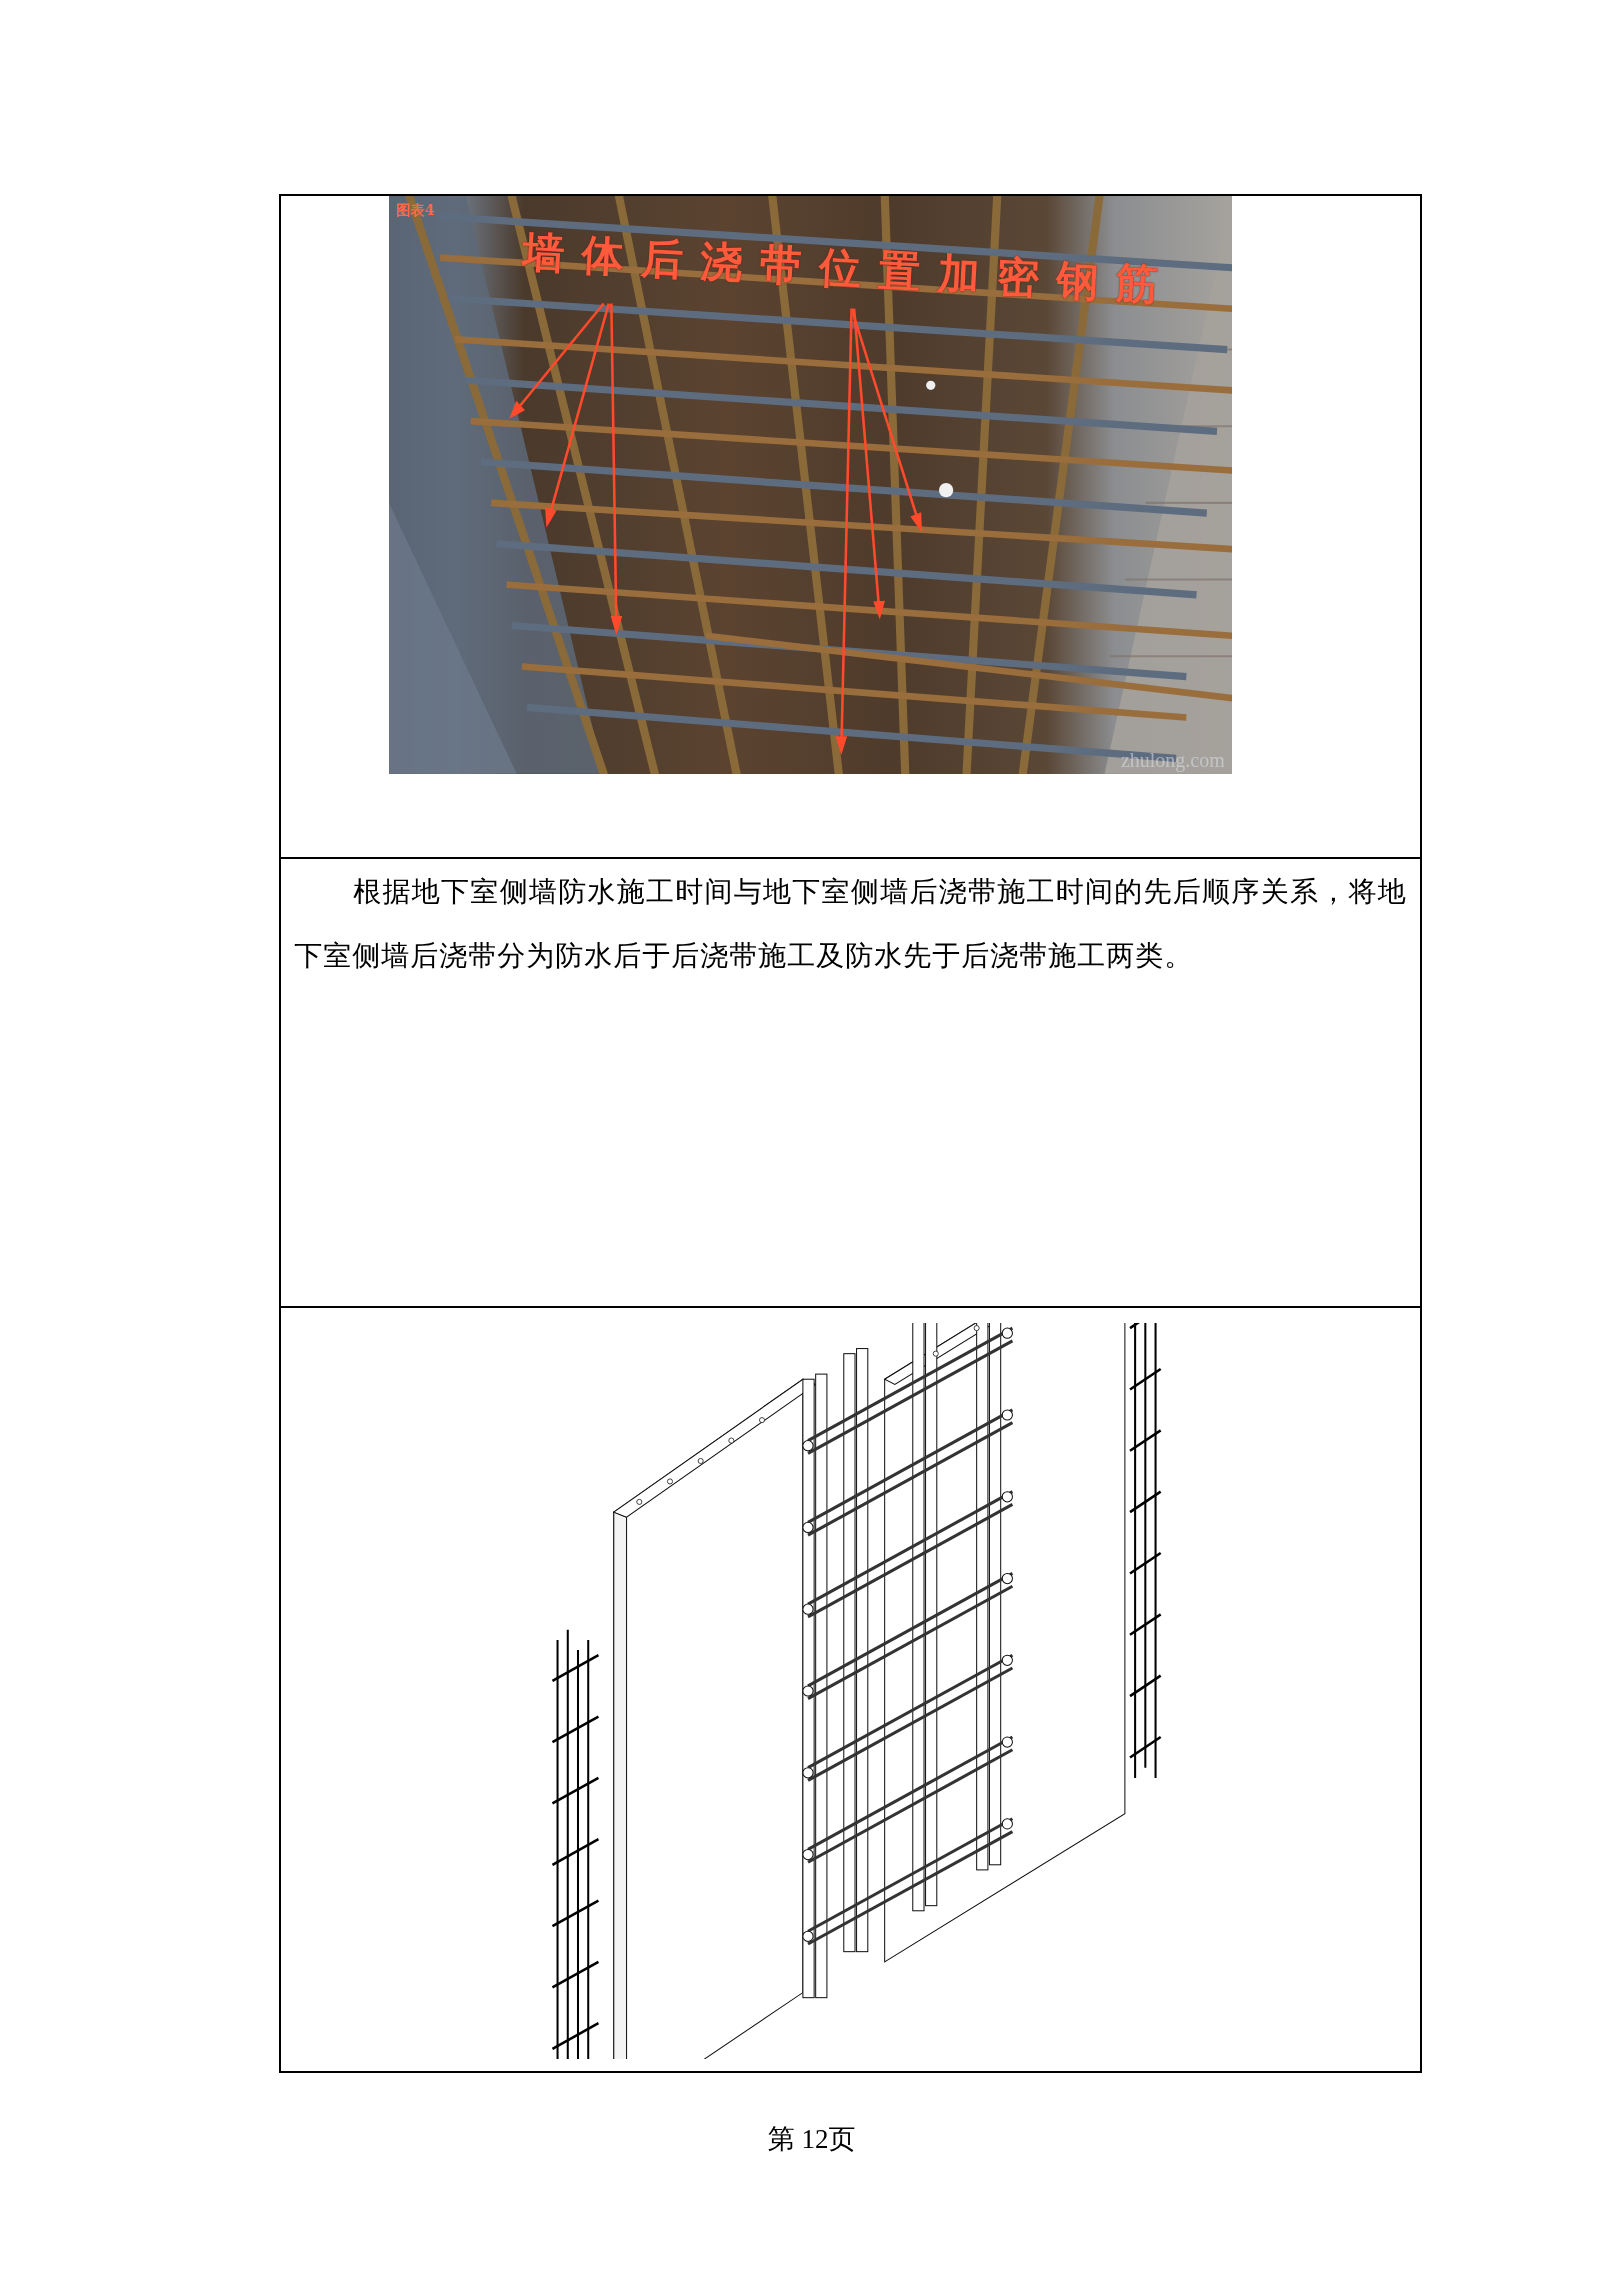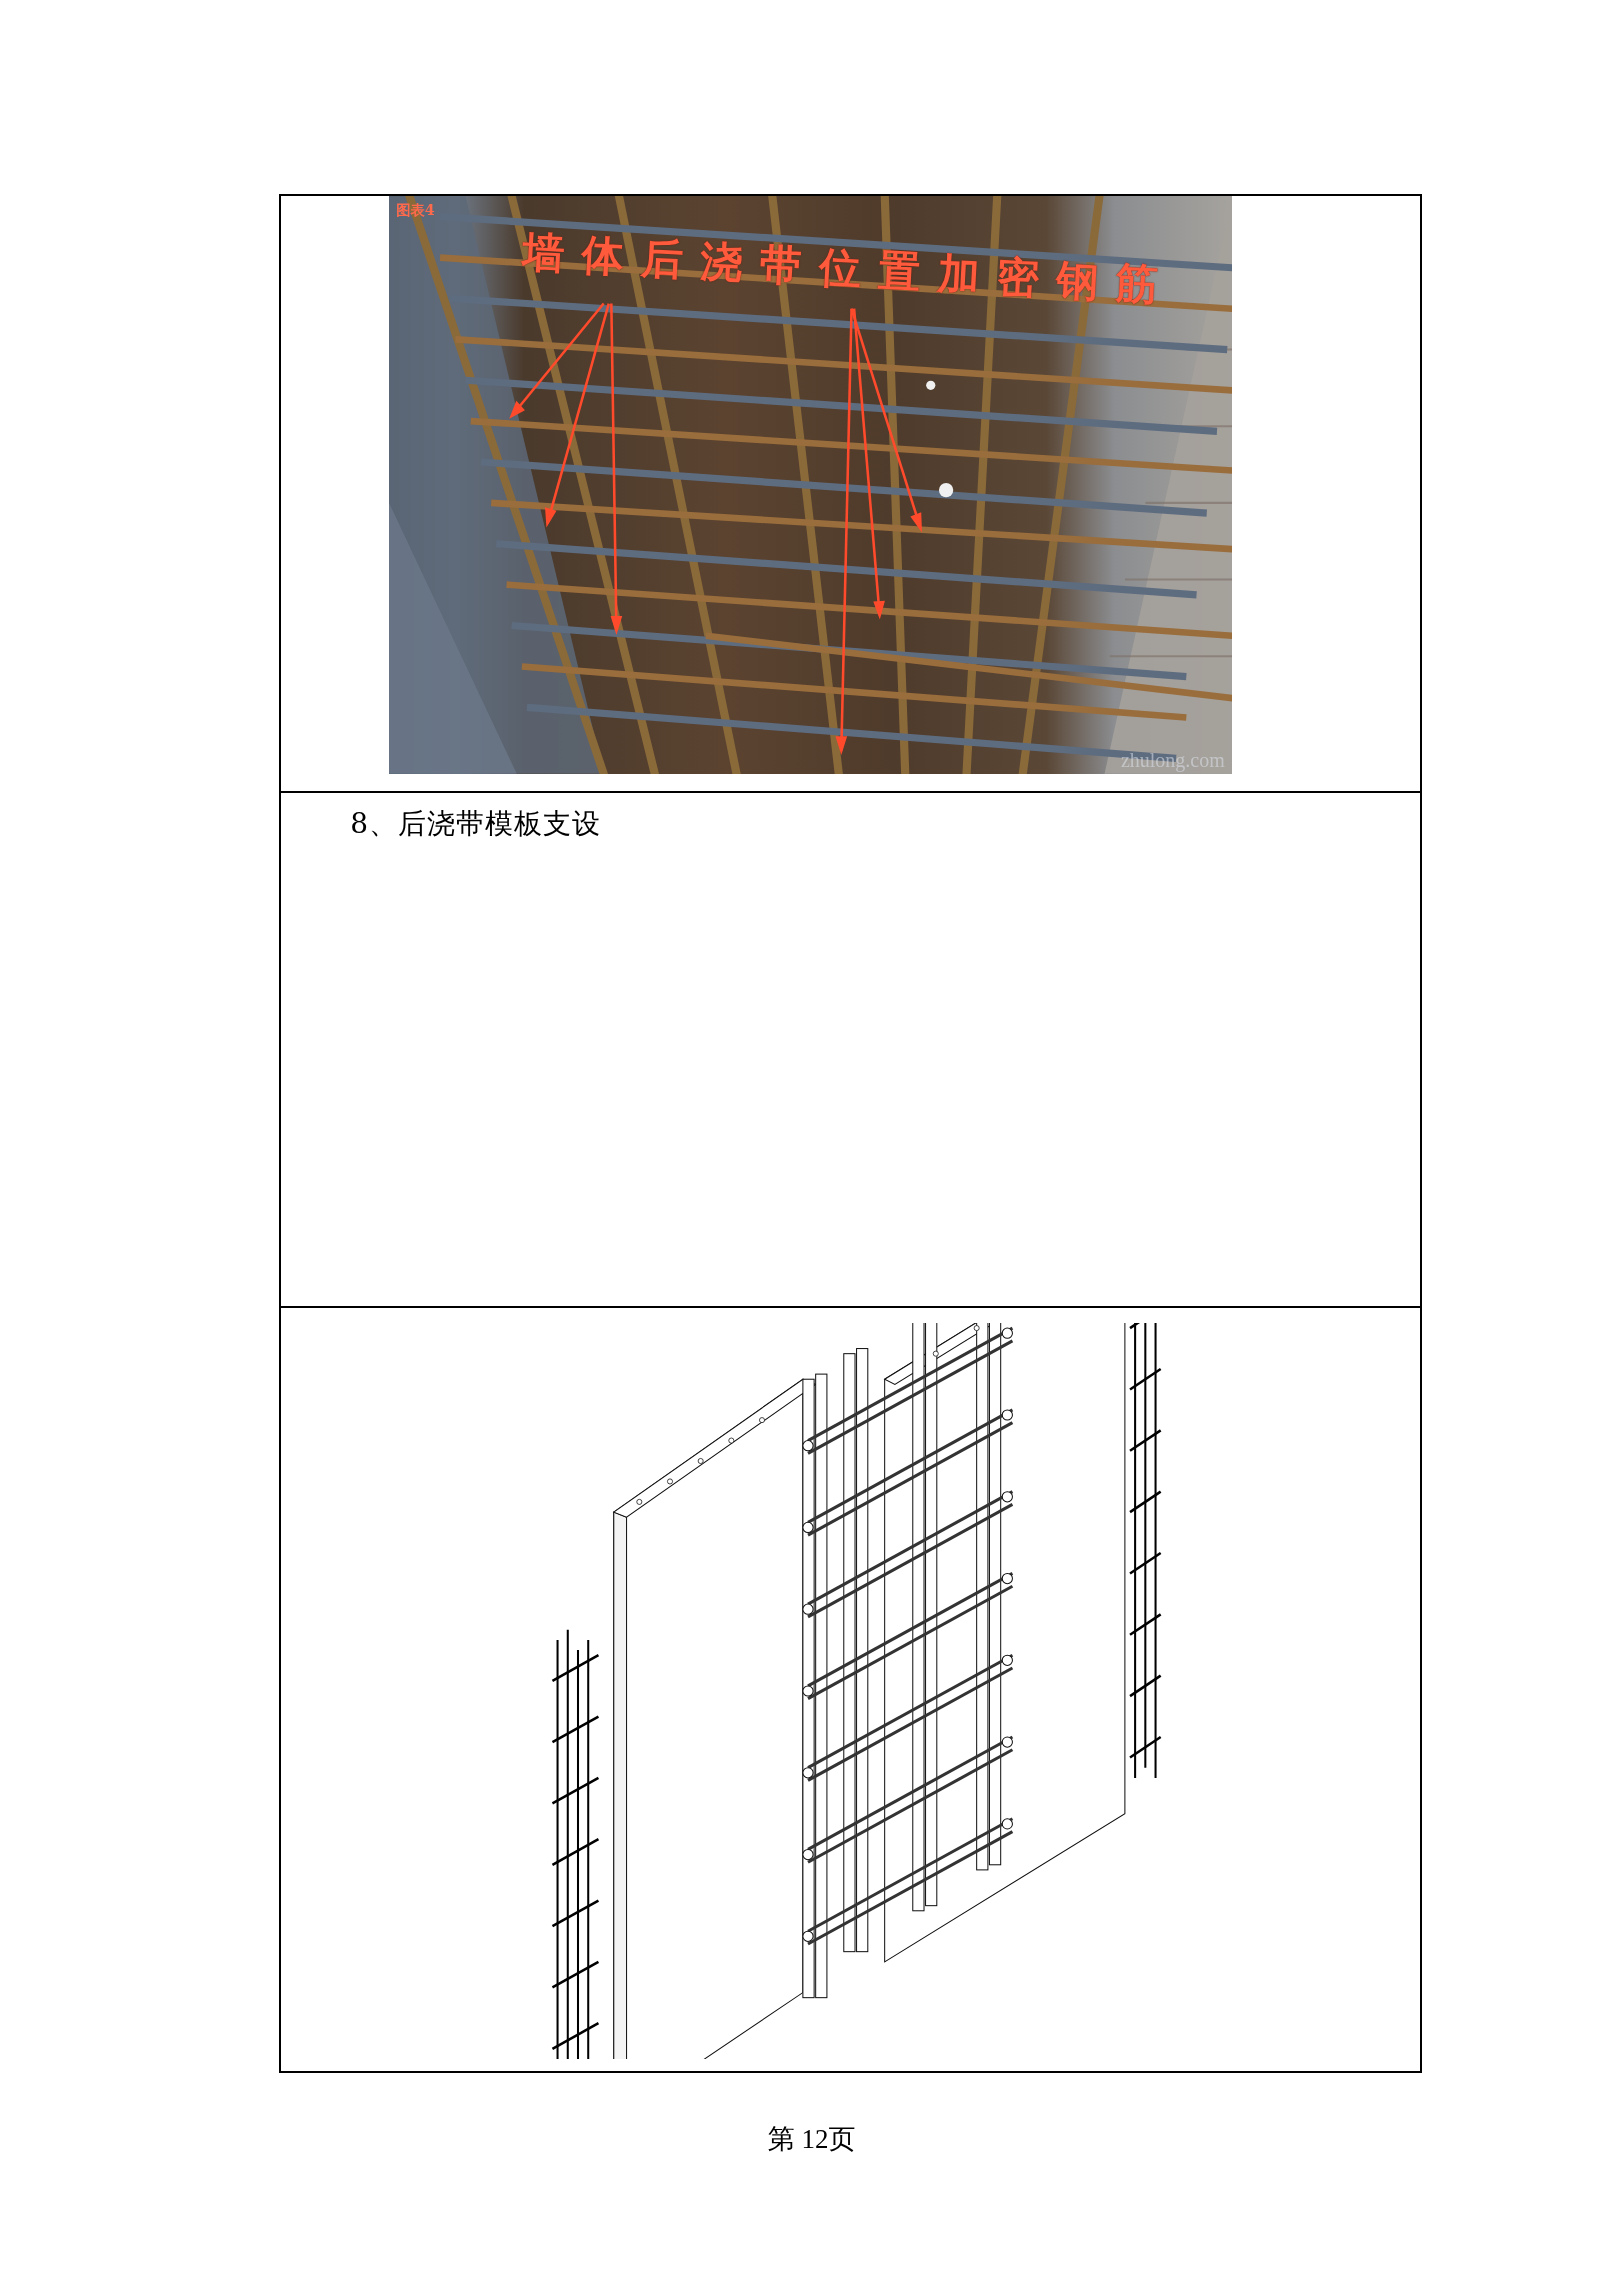--- a/index.html
+++ b/index.html
@@ -109,24 +109,24 @@
             <circle cx="760" cy="1250" r="8"></circle>
         </g>
         <ellipse cx="910" cy="1405" rx="38" ry="30" fill="#c9c9c9"></ellipse>
       </svg>
       <span class="photo-tag">图表4</span>
       <span class="photo-caption">墙体后浇带位置加密钢筋</span>
       <span class="photo-watermark">zhulong.com</span>
     </div>
   </div>
 
-  <div class="row row-heading">
-    <div class="cell-text">8、后浇带模板支设</div>
+
+  <div class="row row-intro">
+    <div class="cell-text">根据地下室侧墙防水施工时间与地下室侧墙后浇带施工时间的先后顺序关系，将地下室侧墙后浇带分为防水后于后浇带施工及防水先于后浇带施工两类。</div>
   </div>
-
 
 
   <div class="row row-drawing">
     <svg class="drawing" viewBox="0 0 1240 1440">
       <g fill="none" stroke="#111" stroke-width="2">
 
         <polygon points="150,370 520,110 520,1310 150,1560" fill="#fff"></polygon>
         <polygon points="150,370 175,380 175,1570 150,1560" fill="#f4f4f4"></polygon>
         <polygon points="150,370 520,110 545,120 175,380" fill="#fff"></polygon>
 

